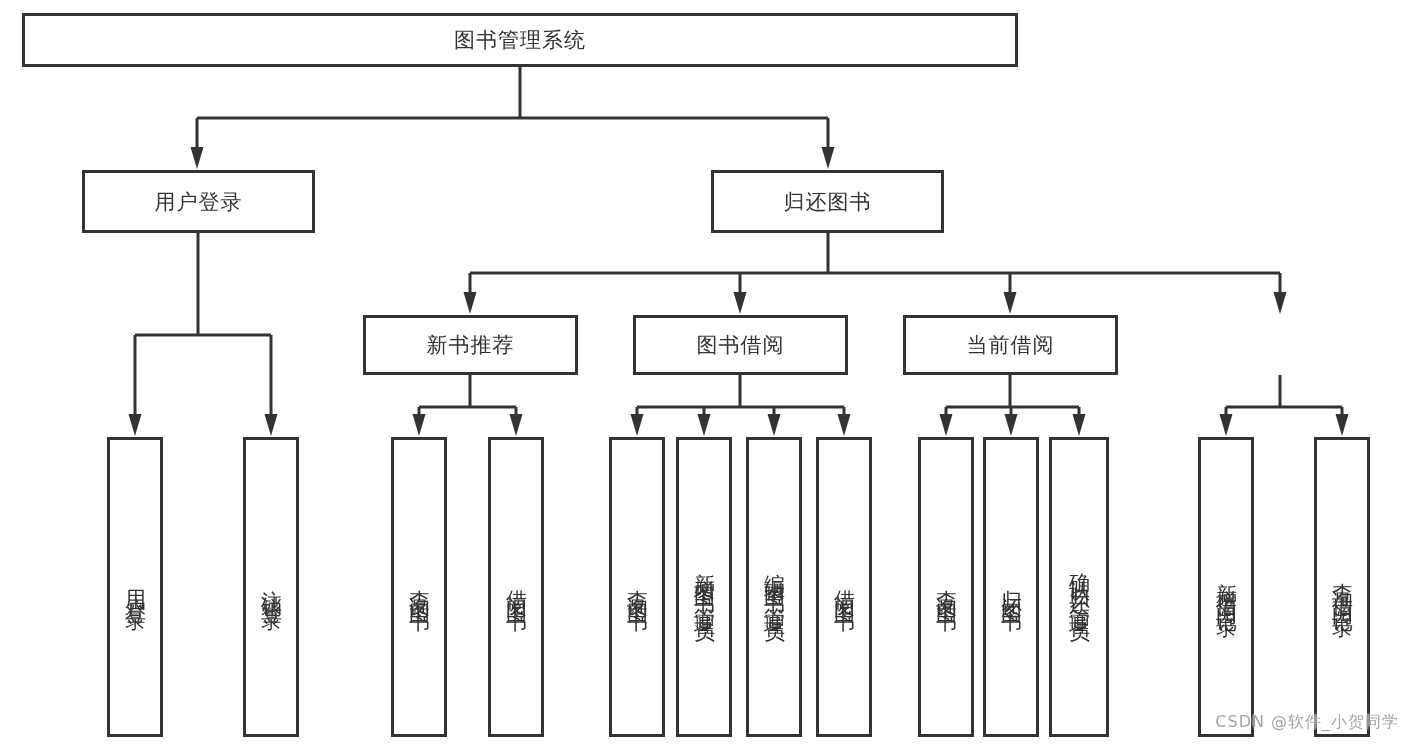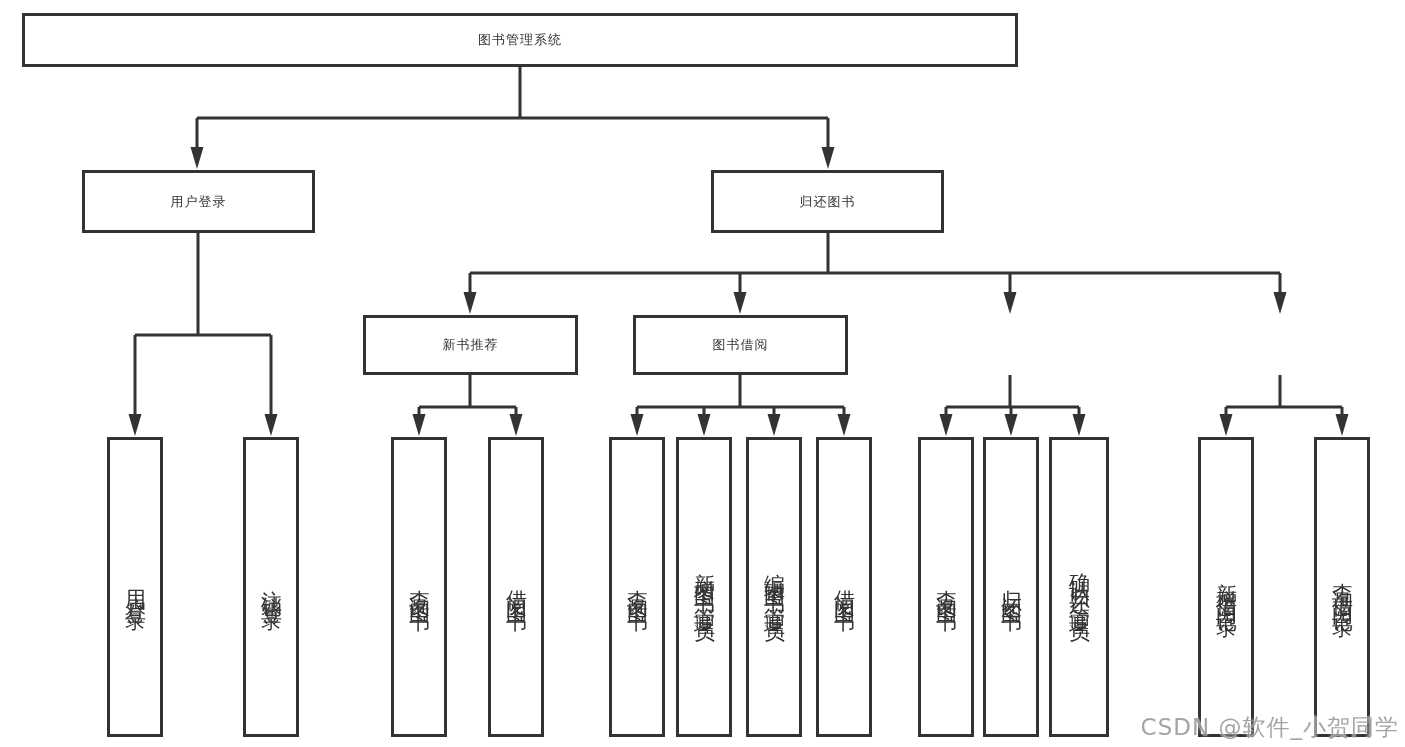--- a/index.html
+++ b/index.html
@@ -38,21 +38,21 @@
     position: absolute;
     box-sizing: border-box;
     background: #ffffff;
     border: 3px solid #333333;
     display: flex;
     align-items: center;
     justify-content: center;
     text-align: center;
   }
   .h-label {
-    font-size: 13px;
+    font-size: 21px;
     letter-spacing: 1px;
     white-space: nowrap;
   }
   .root-box   { left: 22px;  top: 13px;  width: 996px; height: 54px; }
   .l2-box     { top: 170px; height: 63px; width: 233px; }
   .l2-user    { left: 82px; }
   .l2-book    { left: 711px; }
   .l3-box     { top: 315px; height: 60px; width: 215px; }
   .l3-recommend { left: 363px; }
   .l3-borrow    { left: 633px; }
@@ -81,21 +81,21 @@
   .leaf-8  { left: 816px; }
   .leaf-9  { left: 918px; }
   .leaf-10 { left: 983px; }
   .leaf-11 { left: 1049px; width: 60px; }
   .leaf-12 { left: 1198px; }
   .leaf-13 { left: 1314px; }
   .watermark {
     position: absolute;
     right: 6px;
     top: 712px;
-    font-size: 23px;
+    font-size: 16px;
     color: #9b9b9b;
     letter-spacing: 1px;
     white-space: nowrap;
     text-shadow: 0 0 3px #ffffff, 0 0 2px #ffffff;
     z-index: 10;
     opacity: 0.9;
   }
 </style>
 </head>
 <body>
@@ -148,20 +148,23 @@
   <div class="box l2-box l2-book">
     <span class="h-label">归还图书</span>
   </div>
 
   <div class="box l3-box l3-recommend">
     <span class="h-label">新书推荐</span>
   </div>
   <div class="box l3-box l3-borrow">
     <span class="h-label">图书借阅</span>
   </div>
+  <div class="box l3-box l3-current">
+    <span class="h-label">当前借阅</span>
+  </div>
 
   <div class="box leaf leaf-1">
     <span class="v-label">用户登录</span>
   </div>
   <div class="box leaf leaf-2">
     <span class="v-label">注销登录</span>
   </div>
 
   <div class="box leaf leaf-3">
     <span class="v-label">查询图书</span>

